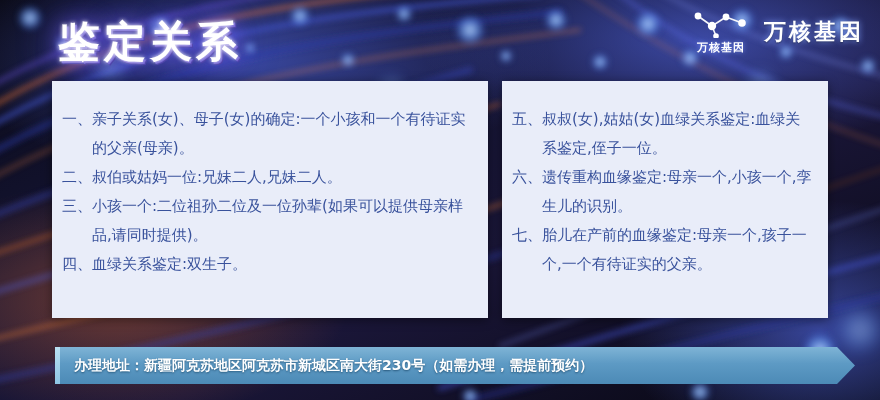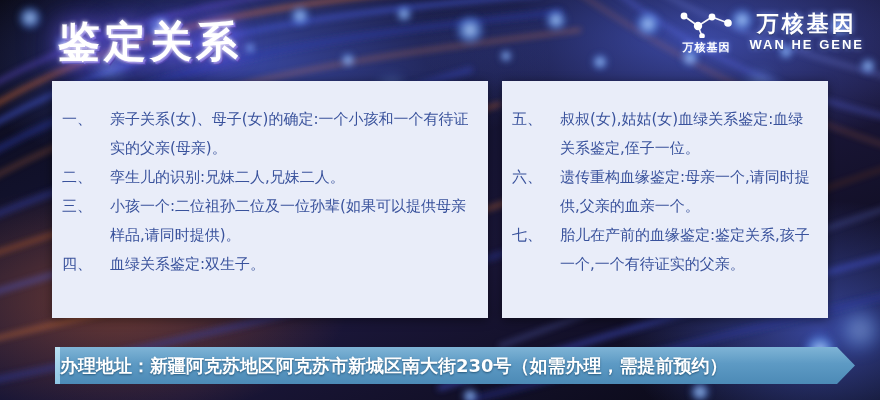--- a/index.html
+++ b/index.html
@@ -63,41 +63,42 @@
 
   .item {
     display:flex;
     color:#39529c;
     font-size:15px;
     line-height:29px;
     font-family:"DejaVu Sans","Liberation Sans",sans-serif;
     letter-spacing:0px;
   }
   .item .num { flex:0 0 auto; white-space:nowrap; }
-  .item .txt { flex:1 1 auto;margin-left:18px; }
+  .item .txt { flex:1 1 auto; }
   #panel-right .item { font-size:15px; }
 
   
   #addr-bar {
     position:absolute; left:55px; top:347px; width:800px; height:37px;
     background:linear-gradient(180deg,#7fb4d6 0%,#5d9ac4 45%,#4c8ab6 100%);
     -webkit-clip-path:polygon(0 0, calc(100% - 18px) 0, 100% 50%, calc(100% - 18px) 100%, 0 100%);
     clip-path:polygon(0 0, calc(100% - 18px) 0, 100% 50%, calc(100% - 18px) 100%, 0 100%);
     display:flex; align-items:center;
     box-shadow:0 2px 8px rgba(0,0,0,.45);
   }
   #addr-bar .stripe {
     width:5px; height:100%;
     background:linear-gradient(180deg,#b9e0f2,#8ec6e4);
     flex:0 0 auto;
   }
   #addr-bar .addr-text {
-    color:#ffffff; font-size:18px; font-weight:bold;
+    color:#ffffff; font-size:14px; font-weight:bold;
     font-family:"DejaVu Sans","Liberation Sans",sans-serif;
     letter-spacing:0px;
+    padding-left:14px;
     text-shadow:0 1px 2px rgba(0,40,70,.55);
     white-space:nowrap;
   }
 </style>
 </head>
 <body>
 
 <div id="bg">
   <svg id="bg-svg" viewBox="0 0 880 400" preserveAspectRatio="none">
     <defs>
@@ -203,58 +204,57 @@
         <circle cx="22" cy="18" r="4.2"></circle>
         <circle cx="36" cy="9" r="3.4"></circle>
         <circle cx="52" cy="15" r="3.8"></circle>
         <circle cx="26" cy="28" r="2.8"></circle>
       </g>
     </svg>
     <div class="mark-cn">万核基因</div>
   </div>
   <div id="brand-text">
     <div class="cn">万核基因</div>
-    <div class="en">WAN HE GENE</div>
   </div>
 </div>
 
 <div class="panel" id="panel-left">
   <div id="left-items">
       <div class="item">
         <span class="num">一、</span>
         <span class="txt">亲子关系(女)、母子(女)的确定:一个小孩和一个有待证实的父亲(母亲)。</span>
       </div>
       <div class="item">
         <span class="num">二、</span>
-        <span class="txt">孪生儿的识别:兄妹二人,兄妹二人。</span>
+        <span class="txt">叔伯或姑妈一位:兄妹二人,兄妹二人。</span>
       </div>
       <div class="item">
         <span class="num">三、</span>
         <span class="txt">小孩一个:二位祖孙二位及一位孙辈(如果可以提供母亲样品,请同时提供)。</span>
       </div>
       <div class="item">
         <span class="num">四、</span>
         <span class="txt">血绿关系鉴定:双生子。</span>
       </div>
     </div>
 </div>
 
 <div class="panel" id="panel-right">
   <div id="right-items">
       <div class="item">
         <span class="num">五、</span>
         <span class="txt">叔叔(女),姑姑(女)血绿关系鉴定:血绿关系鉴定,侄子一位。</span>
       </div>
       <div class="item">
         <span class="num">六、</span>
-        <span class="txt">遗传重构血缘鉴定:母亲一个,请同时提供,父亲的血亲一个。</span>
+        <span class="txt">遗传重构血缘鉴定:母亲一个,小孩一个,孪生儿的识别。</span>
       </div>
       <div class="item">
         <span class="num">七、</span>
-        <span class="txt">胎儿在产前的血缘鉴定:鉴定关系,孩子一个,一个有待证实的父亲。</span>
+        <span class="txt">胎儿在产前的血缘鉴定:母亲一个,孩子一个,一个有待证实的父亲。</span>
       </div>
     </div>
 </div>
 
 <div id="addr-bar">
   <div class="stripe"></div>
   <div class="addr-text">办理地址：新疆阿克苏地区阿克苏市新城区南大街230号（如需办理，需提前预约）</div>
 </div>
 
 </body></html>

